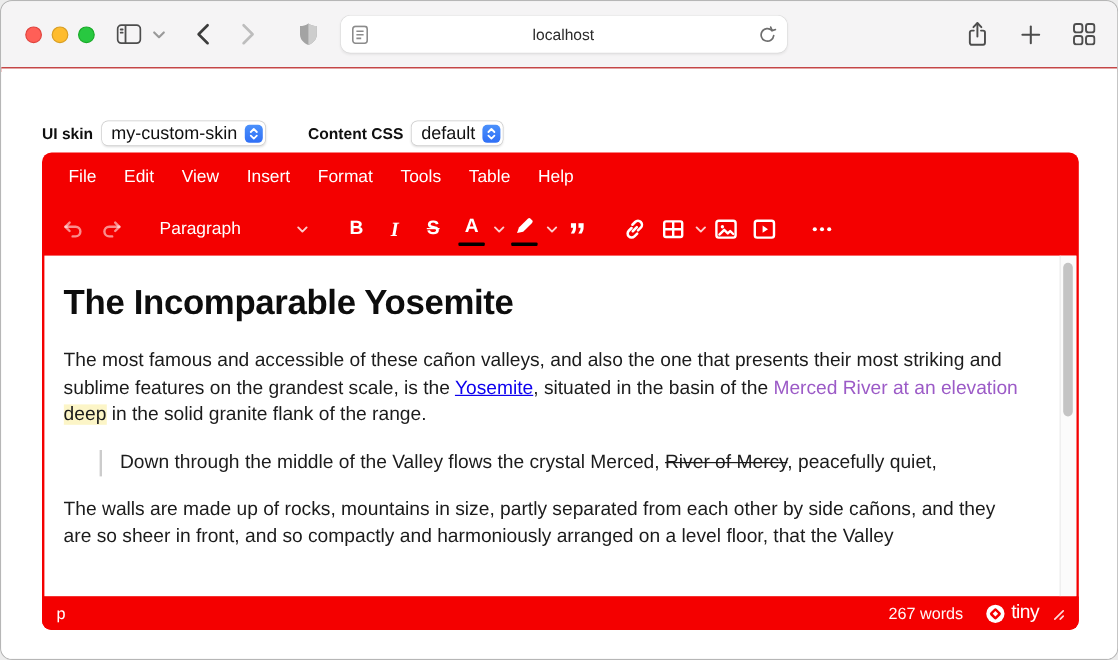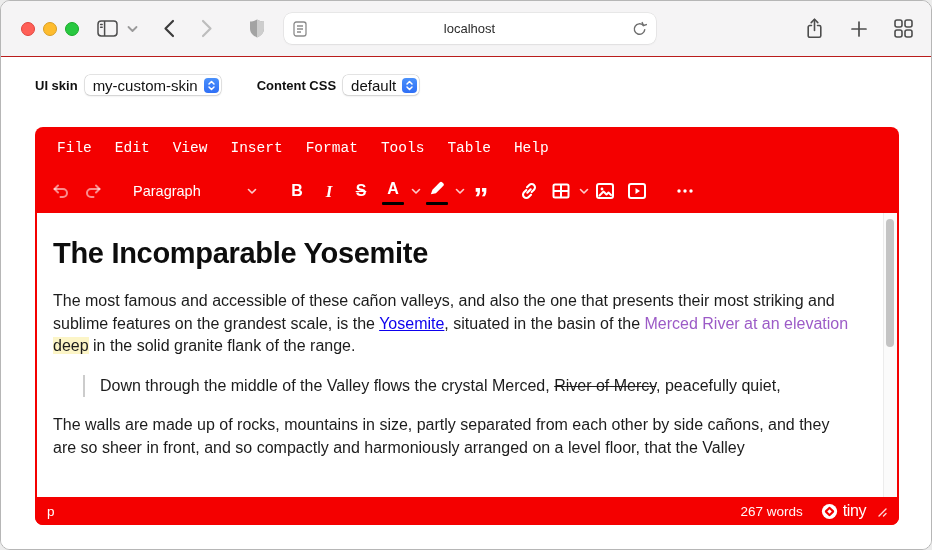--- a/index.html
+++ b/index.html
@@ -11,30 +11,30 @@
   .light.red{background:#ff5f57;border:0.5px solid #e0443e;}
   .light.yellow{background:#febc2e;border:0.5px solid #d89e24;}
   .light.green{background:#28c840;border:0.5px solid #1aab29;}
   .navicons{position:absolute;left:96px;top:0;height:55px;display:flex;align-items:center;}
   .nbtn{display:flex;align-items:center;justify-content:center;}
   .addressbar{position:absolute;left:283px;top:12px;width:372px;height:31px;background:#fff;border-radius:8px;box-shadow:0 0 0 0.5px #d9d9d9,0 1px 2px rgba(0,0,0,.06);display:flex;align-items:center;padding:0 9px;box-sizing:border-box;}
   .url{flex:1;text-align:center;font-size:13px;color:#2b2b2b;}
   .righticons{position:absolute;right:18px;top:0;height:55px;display:flex;align-items:center;gap:26px;}
   
   .pagebody{position:absolute;left:0;top:56px;right:0;bottom:0;background:#fff;}
-  .controls{position:absolute;left:34px;top:18px;display:flex;align-items:center;font-size:13px;color:#0f0f0f;}
+  .controls{position:absolute;left:34px;top:44px;display:flex;align-items:center;font-size:13px;color:#0f0f0f;}
   .ctl-label{font-weight:700;margin-right:7px;}
   .msel{display:flex;align-items:center;background:#fff;border-radius:5px;box-shadow:0 0 0 0.5px #c9c9c9,0 1px 2px rgba(0,0,0,.15);padding:1px 2px 1px 8px;height:18px;cursor:default;}
   .msel .val{font-size:15px;color:#111;margin-right:6px;}
   .stepper{width:15px;height:15px;border-radius:4px;background:linear-gradient(#4a90fb,#2f6ff6);display:flex;align-items:center;justify-content:center;}
   .gap36{width:36px;}
   
   .editor{position:absolute;left:34px;top:70px;width:864px;height:398px;background:var(--skin-red,#f40000);border-radius:8px;}
   .menubar{height:42px;display:flex;align-items:center;padding:0 12px;}
-  .mb-item{color:#fff;font-size:14.5px;padding:5px 10px;margin-right:3px;border-radius:3px;cursor:default;font-family:Liberation Mono, monospace;}
+  .mb-item{color:#fff;font-size:14.5px;padding:5px 10px;margin-right:3px;border-radius:3px;cursor:default;}
   .toolbar{height:44px;display:flex;align-items:center;padding:0 10px;}
   .tgroup{display:flex;align-items:center;margin-right:16px;}
   .tbtn{min-width:28px;height:30px;display:flex;align-items:center;justify-content:center;color:#fff;border-radius:3px;cursor:default;padding:0 2px;position:relative;}
   .tbtn.disabled{color:rgba(255,255,255,.55);}
   .tsel{display:flex;align-items:center;justify-content:space-between;width:124px;color:#fff;font-size:14.5px;padding:4px 8px;cursor:default;}
   .glyph{font-size:16px;font-weight:700;line-height:1;}
   .glyph.it{font-family:"Liberation Serif","DejaVu Serif",serif;font-style:italic;font-weight:600;font-size:17px;}
   .glyph.st{text-decoration:line-through;font-weight:600;}
   .underbar{position:absolute;left:5px;right:5px;bottom:4px;height:3px;background:#000;border-radius:1px;}
   .quoteglyph{font-size:30px;font-weight:700;line-height:0;position:relative;top:7px;}

